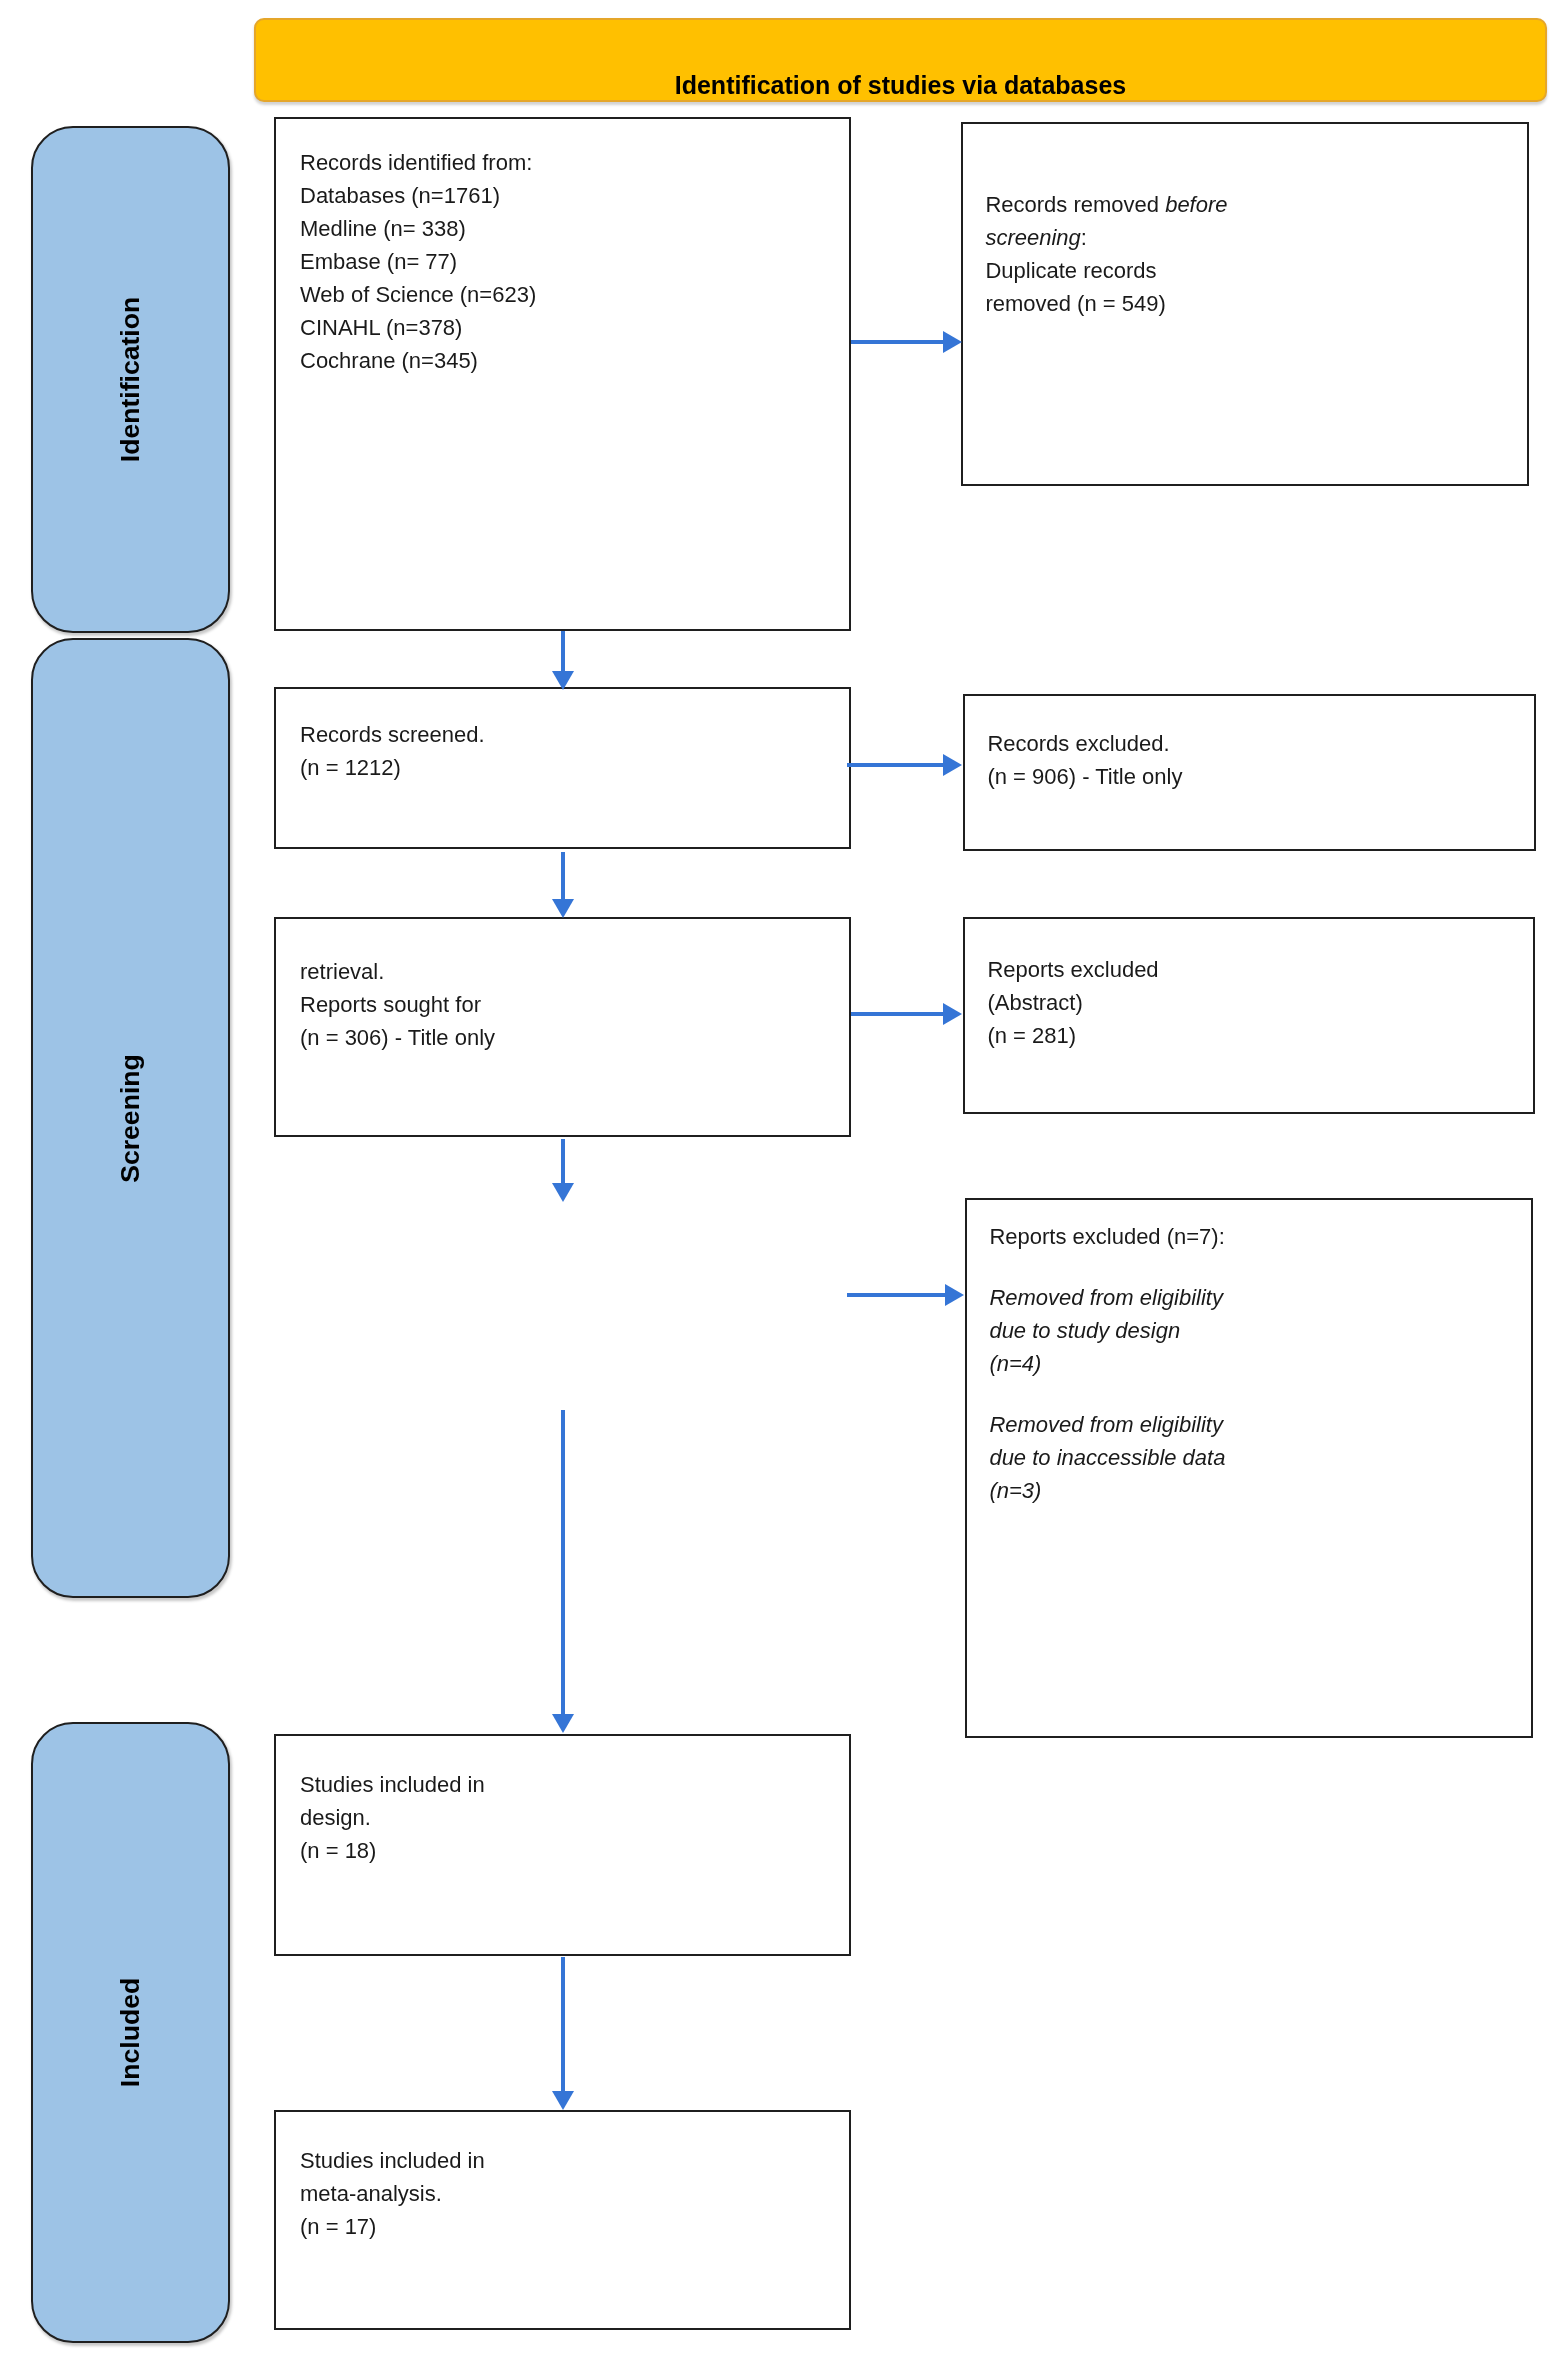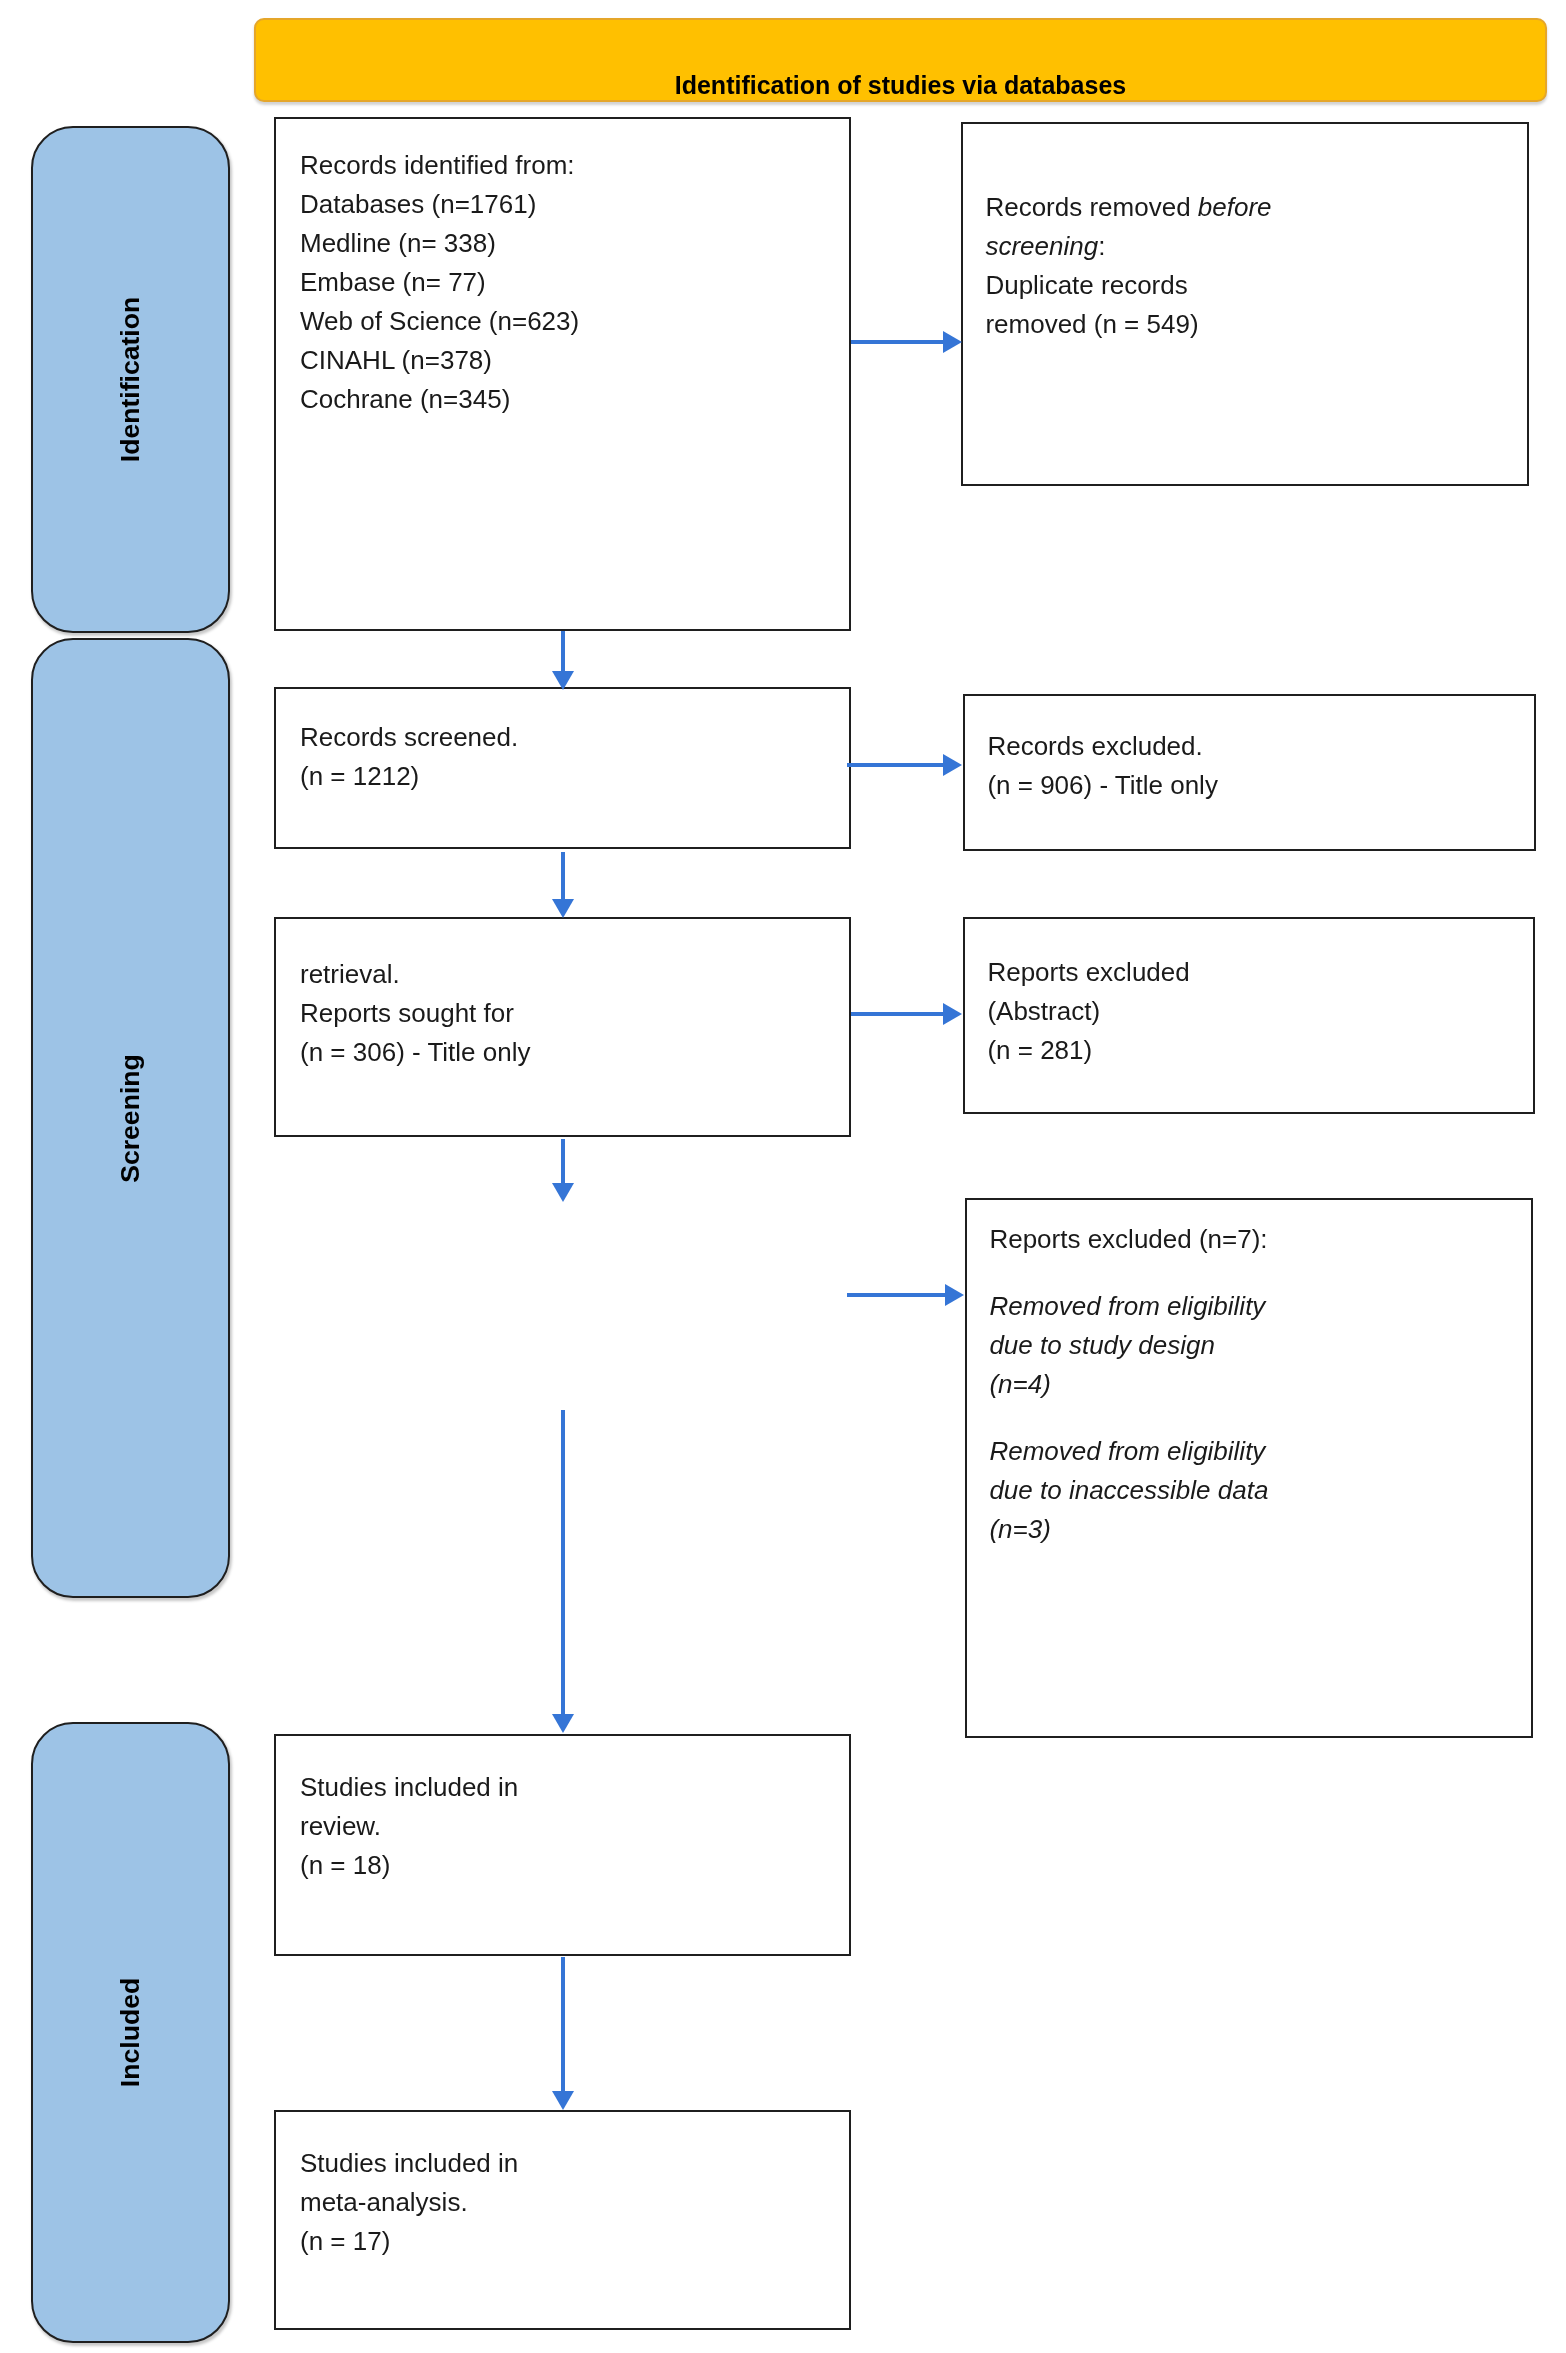--- a/index.html
+++ b/index.html
@@ -46,21 +46,21 @@
   }
   .stage.identification{top:126px;height:507px;}
   .stage.screening{top:638px;height:960px;}
   .stage.included{top:1722px;height:621px;}
   
   .fbox{
     position:absolute;
     background:#FFFFFF;
     border:2.8px solid var(--box-border);
     box-sizing:border-box;
-    font-size:26px;line-height:1.5;
+    font-size:22px;line-height:1.5;
   }
   .fbox .ln{white-space:nowrap;}
   .it{font-style:italic;}
   .gap{margin-top:28px;}
   
   .b1{left:274px;top:117px;width:577px;height:514px;padding:26.6px 14px 0 24px;}
   .b2{left:274px;top:687px;width:577px;height:162px;padding:29px 14px 0 24px;}
   .b3{left:274px;top:917px;width:577px;height:220px;padding:36px 14px 0 24px;}
   .b4{left:274px;top:1201px;width:577px;height:208px;padding:35px 14px 0 24px;}
   .b5{left:274px;top:1734px;width:577px;height:222px;padding:32px 14px 0 24px;}
@@ -131,21 +131,21 @@
 
   <div class="fbox b3">
     <div class="ln">retrieval.</div>
     <div class="ln">Reports sought for</div>
     <div class="ln">(n = 306) - Title only</div>
   </div>
 
 
   <div class="fbox b5">
     <div class="ln">Studies included in</div>
-    <div class="ln">review.</div>
+    <div class="ln">design.</div>
     <div class="ln">(n = 18)</div>
   </div>
 
   <div class="fbox b6">
     <div class="ln">Studies included in</div>
     <div class="ln">meta-analysis.</div>
     <div class="ln">(n = 17)</div>
   </div>
 
   <div class="fbox r1">

